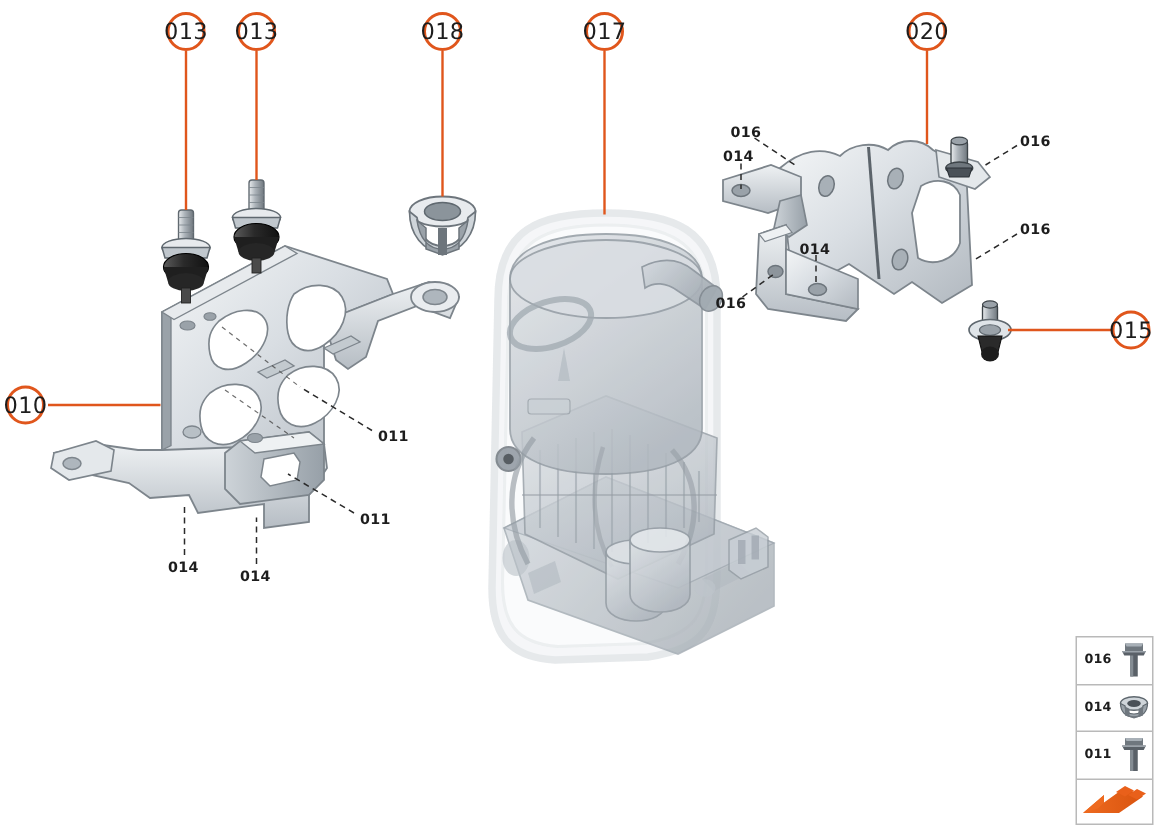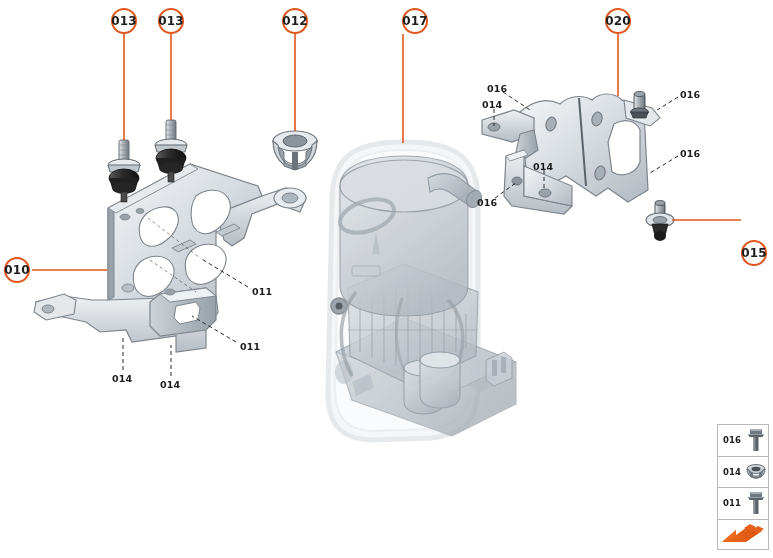--- a/index.html
+++ b/index.html
@@ -19,22 +19,22 @@
 
   
   .bubble{
     position:absolute;
     width:26px;height:26px;
     border-radius:50%;
     background:#ffffff;
     border:2px solid #E0561C;
     box-sizing:border-box;
     display:flex;align-items:center;justify-content:center;
-    font-size:12px;
-    font-weight:bold;
+    font-size:15px;
+    font-weight:normal;
     color:#1d1d1d;
     letter-spacing:.2px;
     z-index:40;
     cursor:pointer;
   }
   
   .plabel{
     position:absolute;
     font-size:9.5px;
     font-weight:bold;
@@ -329,25 +329,25 @@
         <line x1="544" y1="170" x2="544" y2="190"></line>
         <line x1="495" y1="198" x2="517" y2="182"></line>
         <line x1="678" y1="97" x2="657" y2="110"></line>
         <line x1="678" y1="156" x2="650" y2="173"></line>
       </g>
   </svg>
 
   <div id="bubbles">
       <div class="bubble" style="left: 111px; top: 8px;">013</div>
       <div class="bubble" style="left: 158px; top: 8px;">013</div>
-      <div class="bubble" style="left: 282px; top: 8px;">012</div>
-      <div class="bubble" style="left: 402px; top: 8px;">017</div>
+      <div class="bubble" style="left: 282px; top: 8px;">018</div>
+      <div class="bubble" style="left: 390px; top: 8px;">017</div>
       <div class="bubble" style="left: 605px; top: 8px;">020</div>
       <div class="bubble" style="left: 4px; top: 257px;">010</div>
-      <div class="bubble" style="left: 741px; top: 207px; margin-top: 33px;">015</div>
+      <div class="bubble" style="left: 741px; top: 207px;">015</div>
     </div>
 
   <div id="plabels">
       <div class="plabel" style="left: 252px; top: 286px;">011</div>
       <div class="plabel" style="left: 240px; top: 341px;">011</div>
       <div class="plabel" style="left: 112px; top: 373px;">014</div>
       <div class="plabel" style="left: 160px; top: 379px;">014</div>
       <div class="plabel" style="left: 487px; top: 83px;">016</div>
       <div class="plabel" style="left: 482px; top: 99px;">014</div>
       <div class="plabel" style="left: 533px; top: 161px;">014</div>

